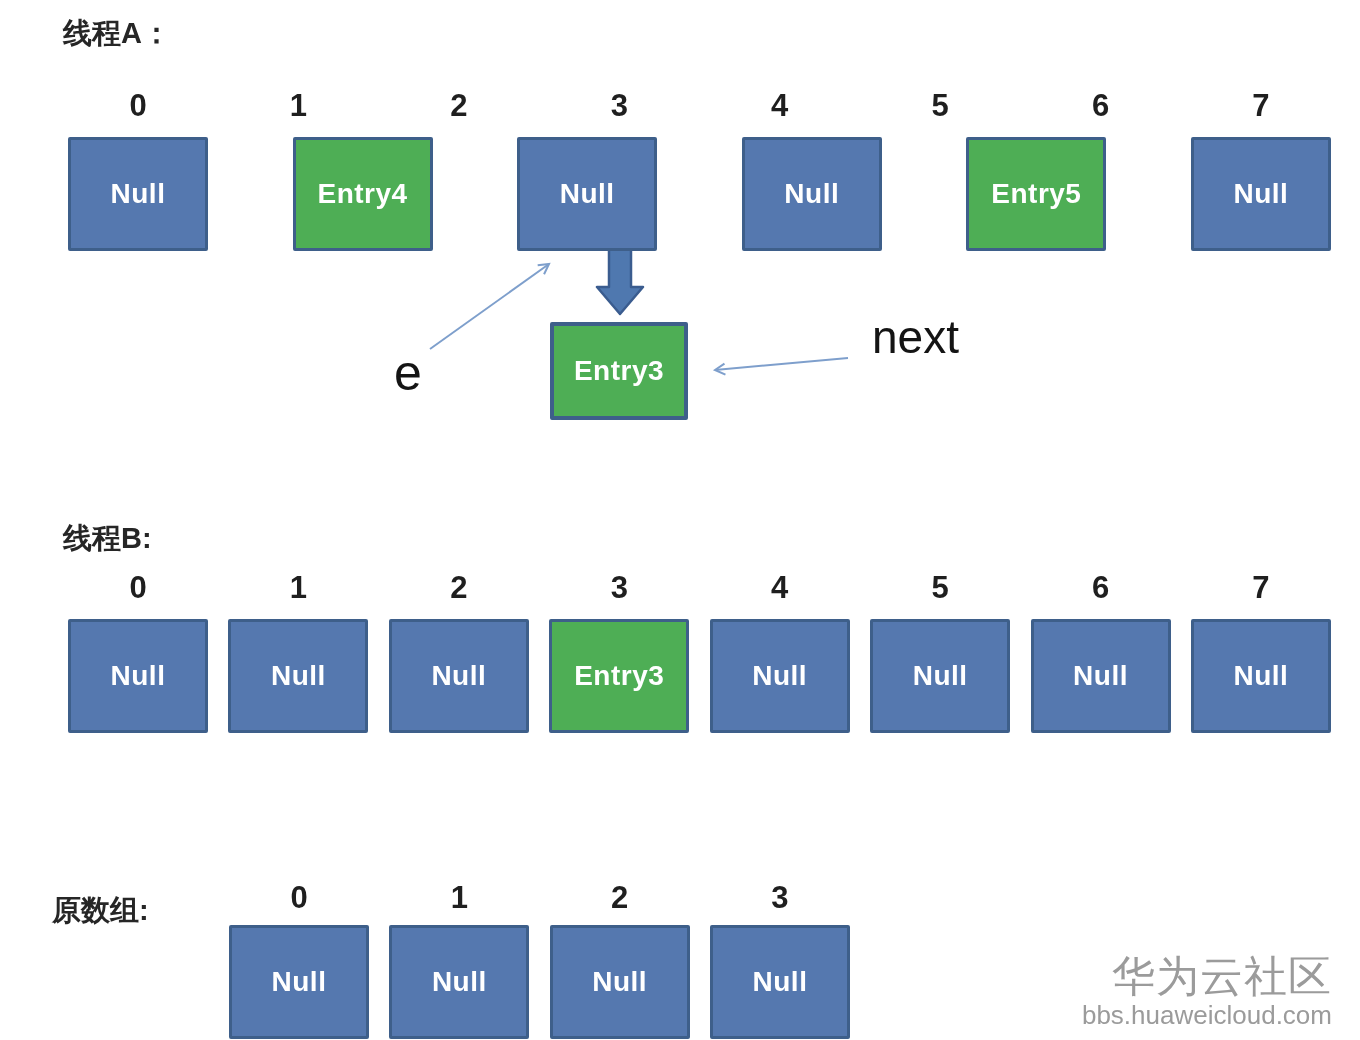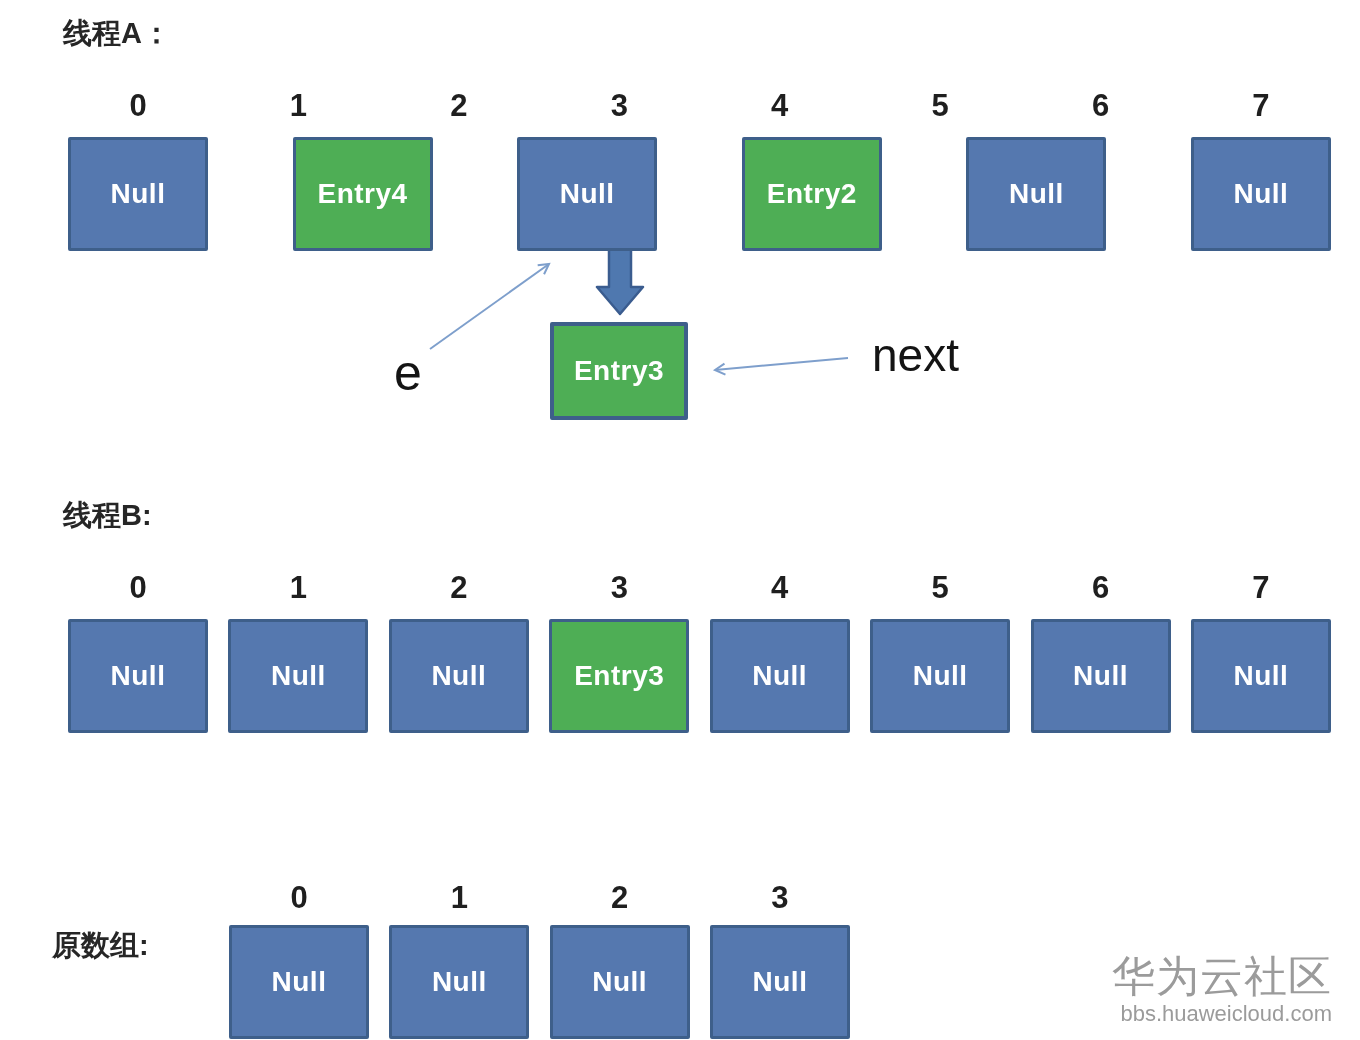--- a/index.html
+++ b/index.html
@@ -65,31 +65,31 @@
     width: 138px;
     height: 98px;
     border-width: 4px;
   }
   .float-label {
     position: absolute;
     color: #141414;
     white-space: nowrap;
   }
   #e-label    { left: 394px; top: 344px; font-size: 50px; }
-  #next-label { left: 872px; top: 328px; font-size: 46px; }
+  #next-label { left: 872px; top: 310px; font-size: 46px; }
   .watermark {
     position: absolute;
     right: 28px;
     top: 954px;
     text-align: right;
     color: var(--watermark_text, #9B9B9B);
     line-height: 1.05;
   }
   .wm-title { font-size: 43px; letter-spacing: 1px; }
-  .wm-url   { font-size: 22px; margin-top: 3px; }
+  .wm-url   { font-size: 26px; margin-top: 3px; }
 </style>
 </head>
 <body>
 
 <div class="canvas">
 
   <svg class="overlay" width="1360" height="1040" viewBox="0 0 1360 1040">
     <defs>
       <marker id="open-arrow" markerWidth="18" markerHeight="18" refX="13" refY="9" orient="auto" markerUnits="userSpaceOnUse">
         <path d="M3,3.5 L13,9 L3,14.5" fill="none" style="stroke: var(--arrow_thin, #7E9FCC);" stroke-width="2"></path>
@@ -116,38 +116,38 @@
   <div class="box-row" style="left:68px; top:137px; width:1263px;">
     <div class="cell t-null">
         <span>Null</span>
       </div>
     <div class="cell t-entry">
         <span>Entry4</span>
       </div>
     <div class="cell t-null">
         <span>Null</span>
       </div>
+    <div class="cell t-null">
+        <span>Null</span>
+      </div>
     <div class="cell t-entry">
-        <span>Entry2</span>
-      </div>
-    <div class="cell t-null">
-        <span>Null</span>
+        <span>Entry5</span>
       </div>
     <div class="cell t-null">
         <span>Null</span>
       </div>
   </div>
 
   <div class="cell standalone t-entry">
     <span>Entry3</span>
   </div>
   <div class="float-label" id="e-label">e</div>
   <div class="float-label" id="next-label">next</div>
 
-  <div class="section-label" style="left:63px; top:496px;">线程B:</div>
+  <div class="section-label" style="left:63px; top:519px;">线程B:</div>
 
   <div class="index-row" style="left:68px; top:570px; width:1263px;">
     <span>0</span>
     <span>1</span>
     <span>2</span>
     <span>3</span>
     <span>4</span>
     <span>5</span>
     <span>6</span>
     <span>7</span>
@@ -173,21 +173,21 @@
         <span>Null</span>
       </div>
     <div class="cell t-null">
         <span>Null</span>
       </div>
     <div class="cell t-null">
         <span>Null</span>
       </div>
   </div>
 
-  <div class="section-label" style="left:52px; top:926px;">原数组:</div>
+  <div class="section-label" style="left:52px; top:891px;">原数组:</div>
 
   <div class="index-row" style="left:229px; top:880px; width:621px;">
     <span>0</span>
     <span>1</span>
     <span>2</span>
     <span>3</span>
   </div>
 
   <div class="box-row" style="left:229px; top:925px; width:621px;">
     <div class="cell t-null">

